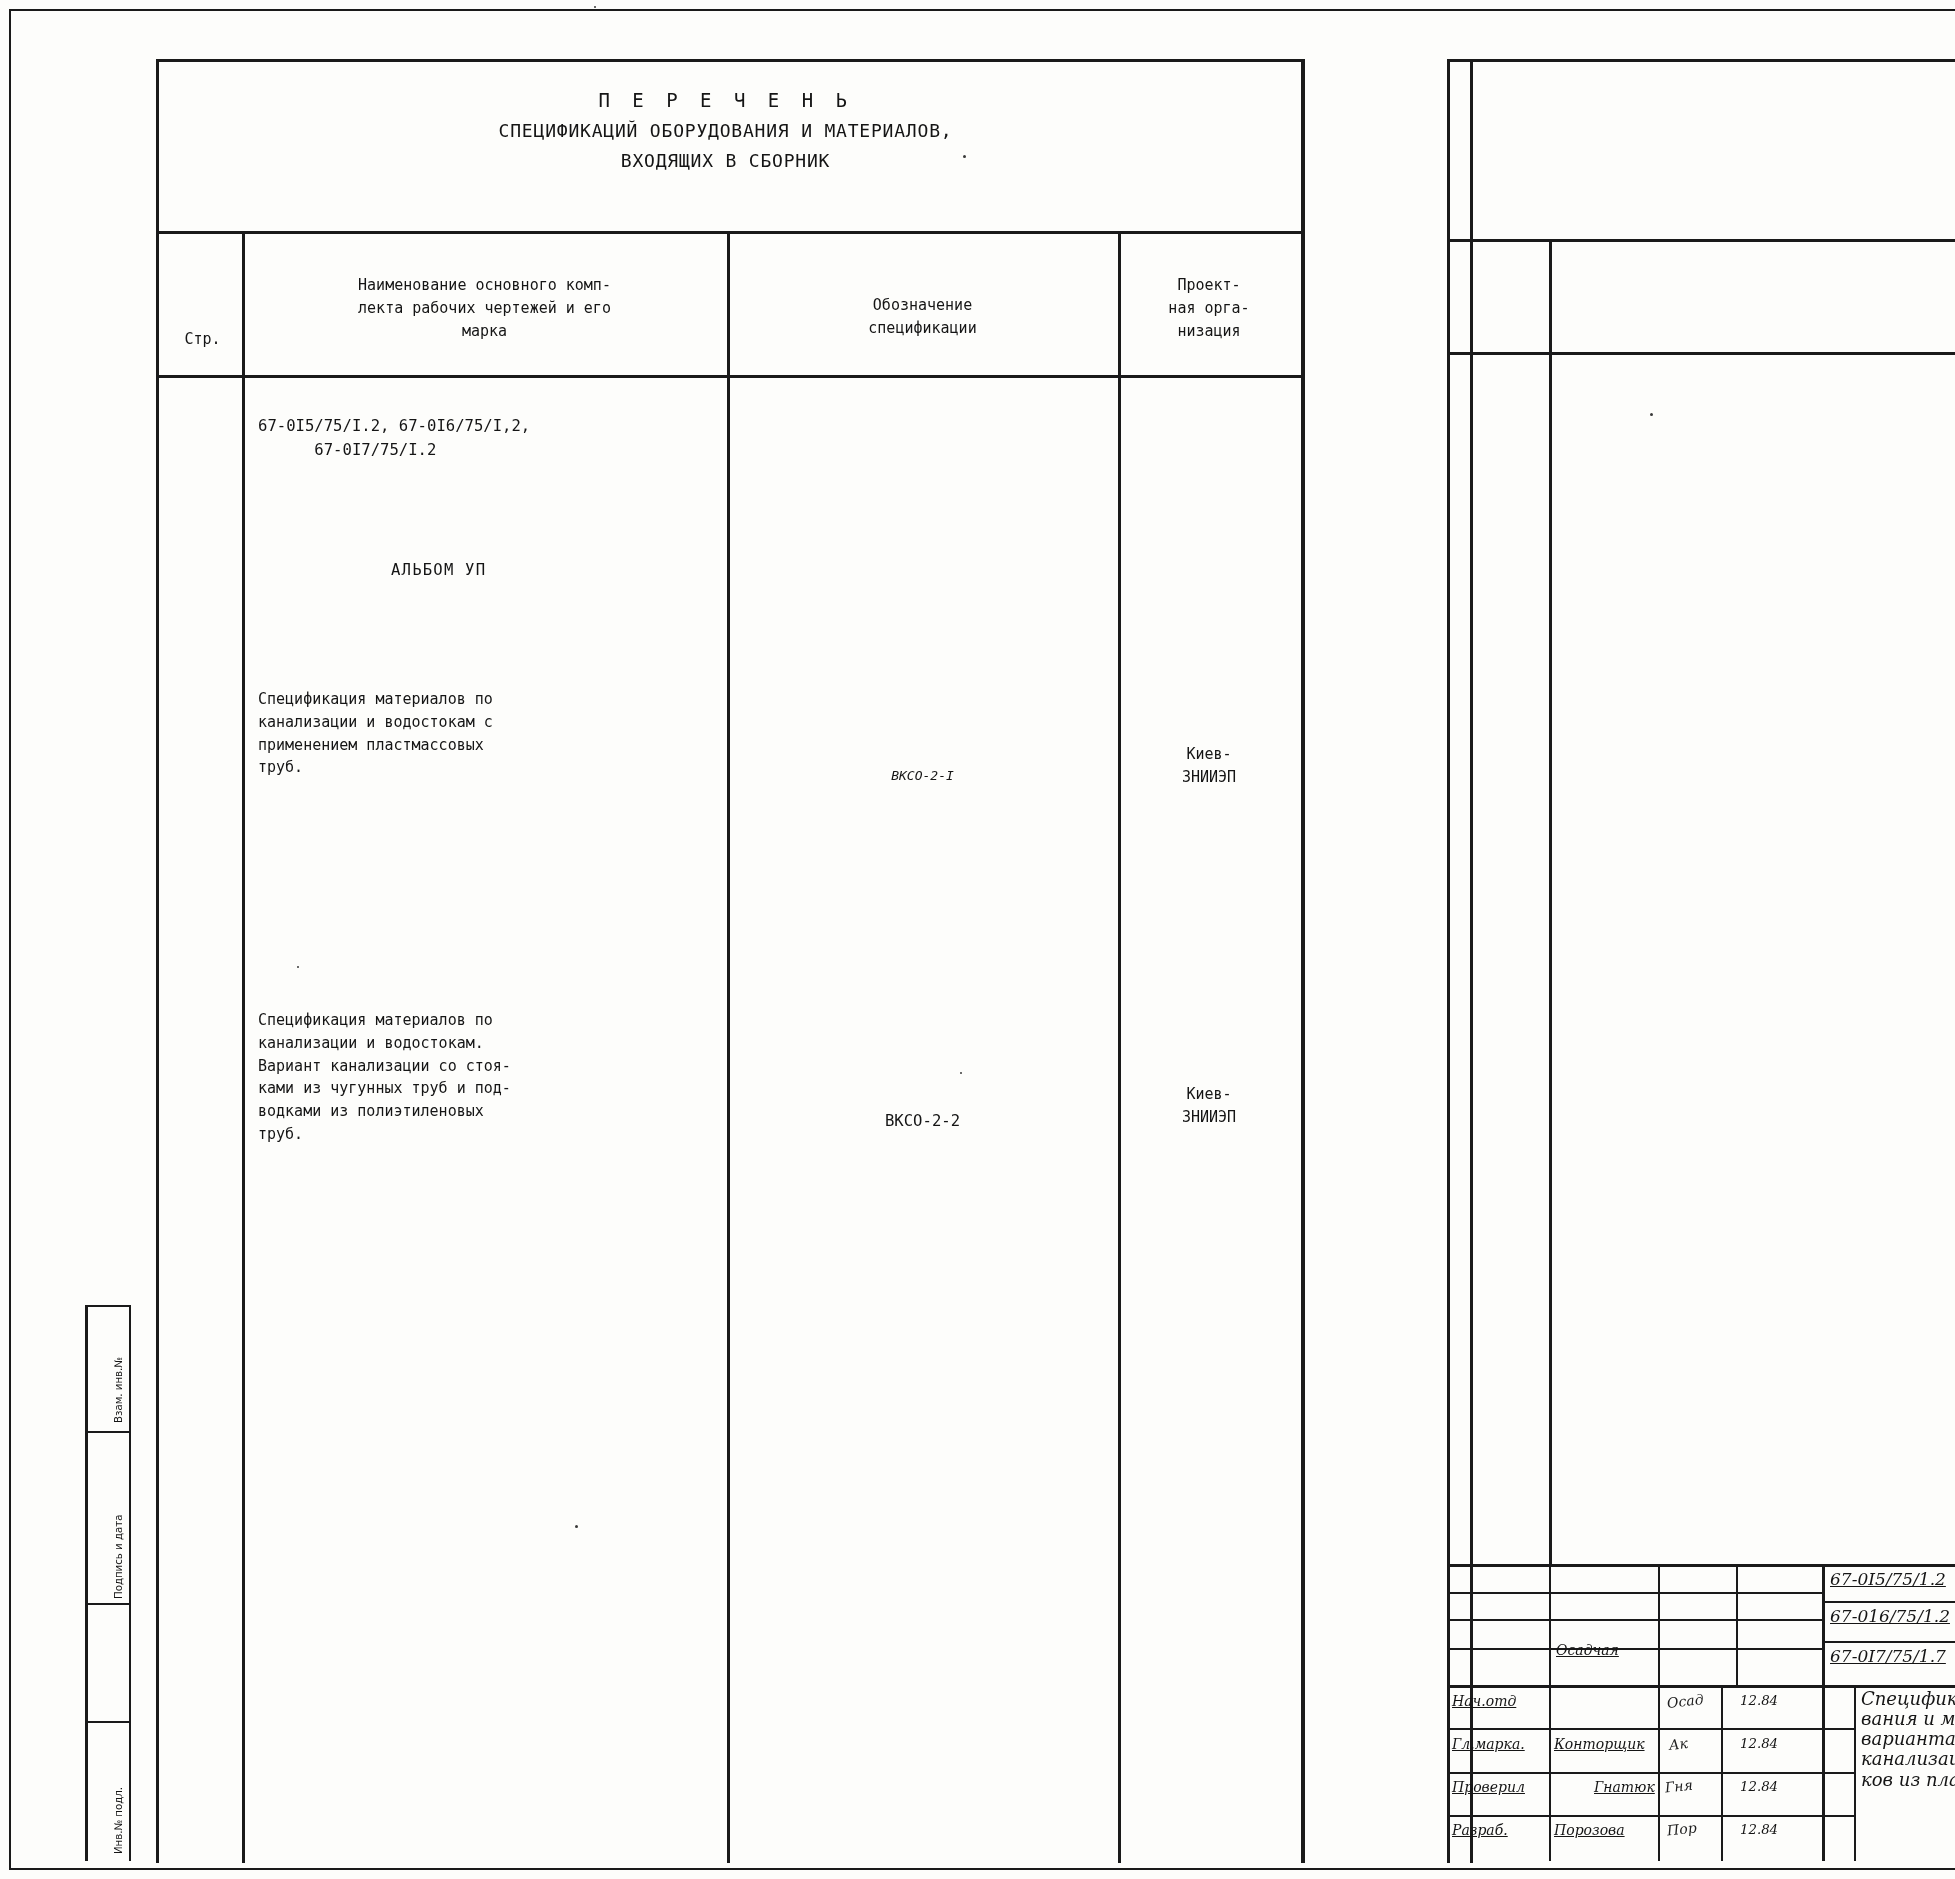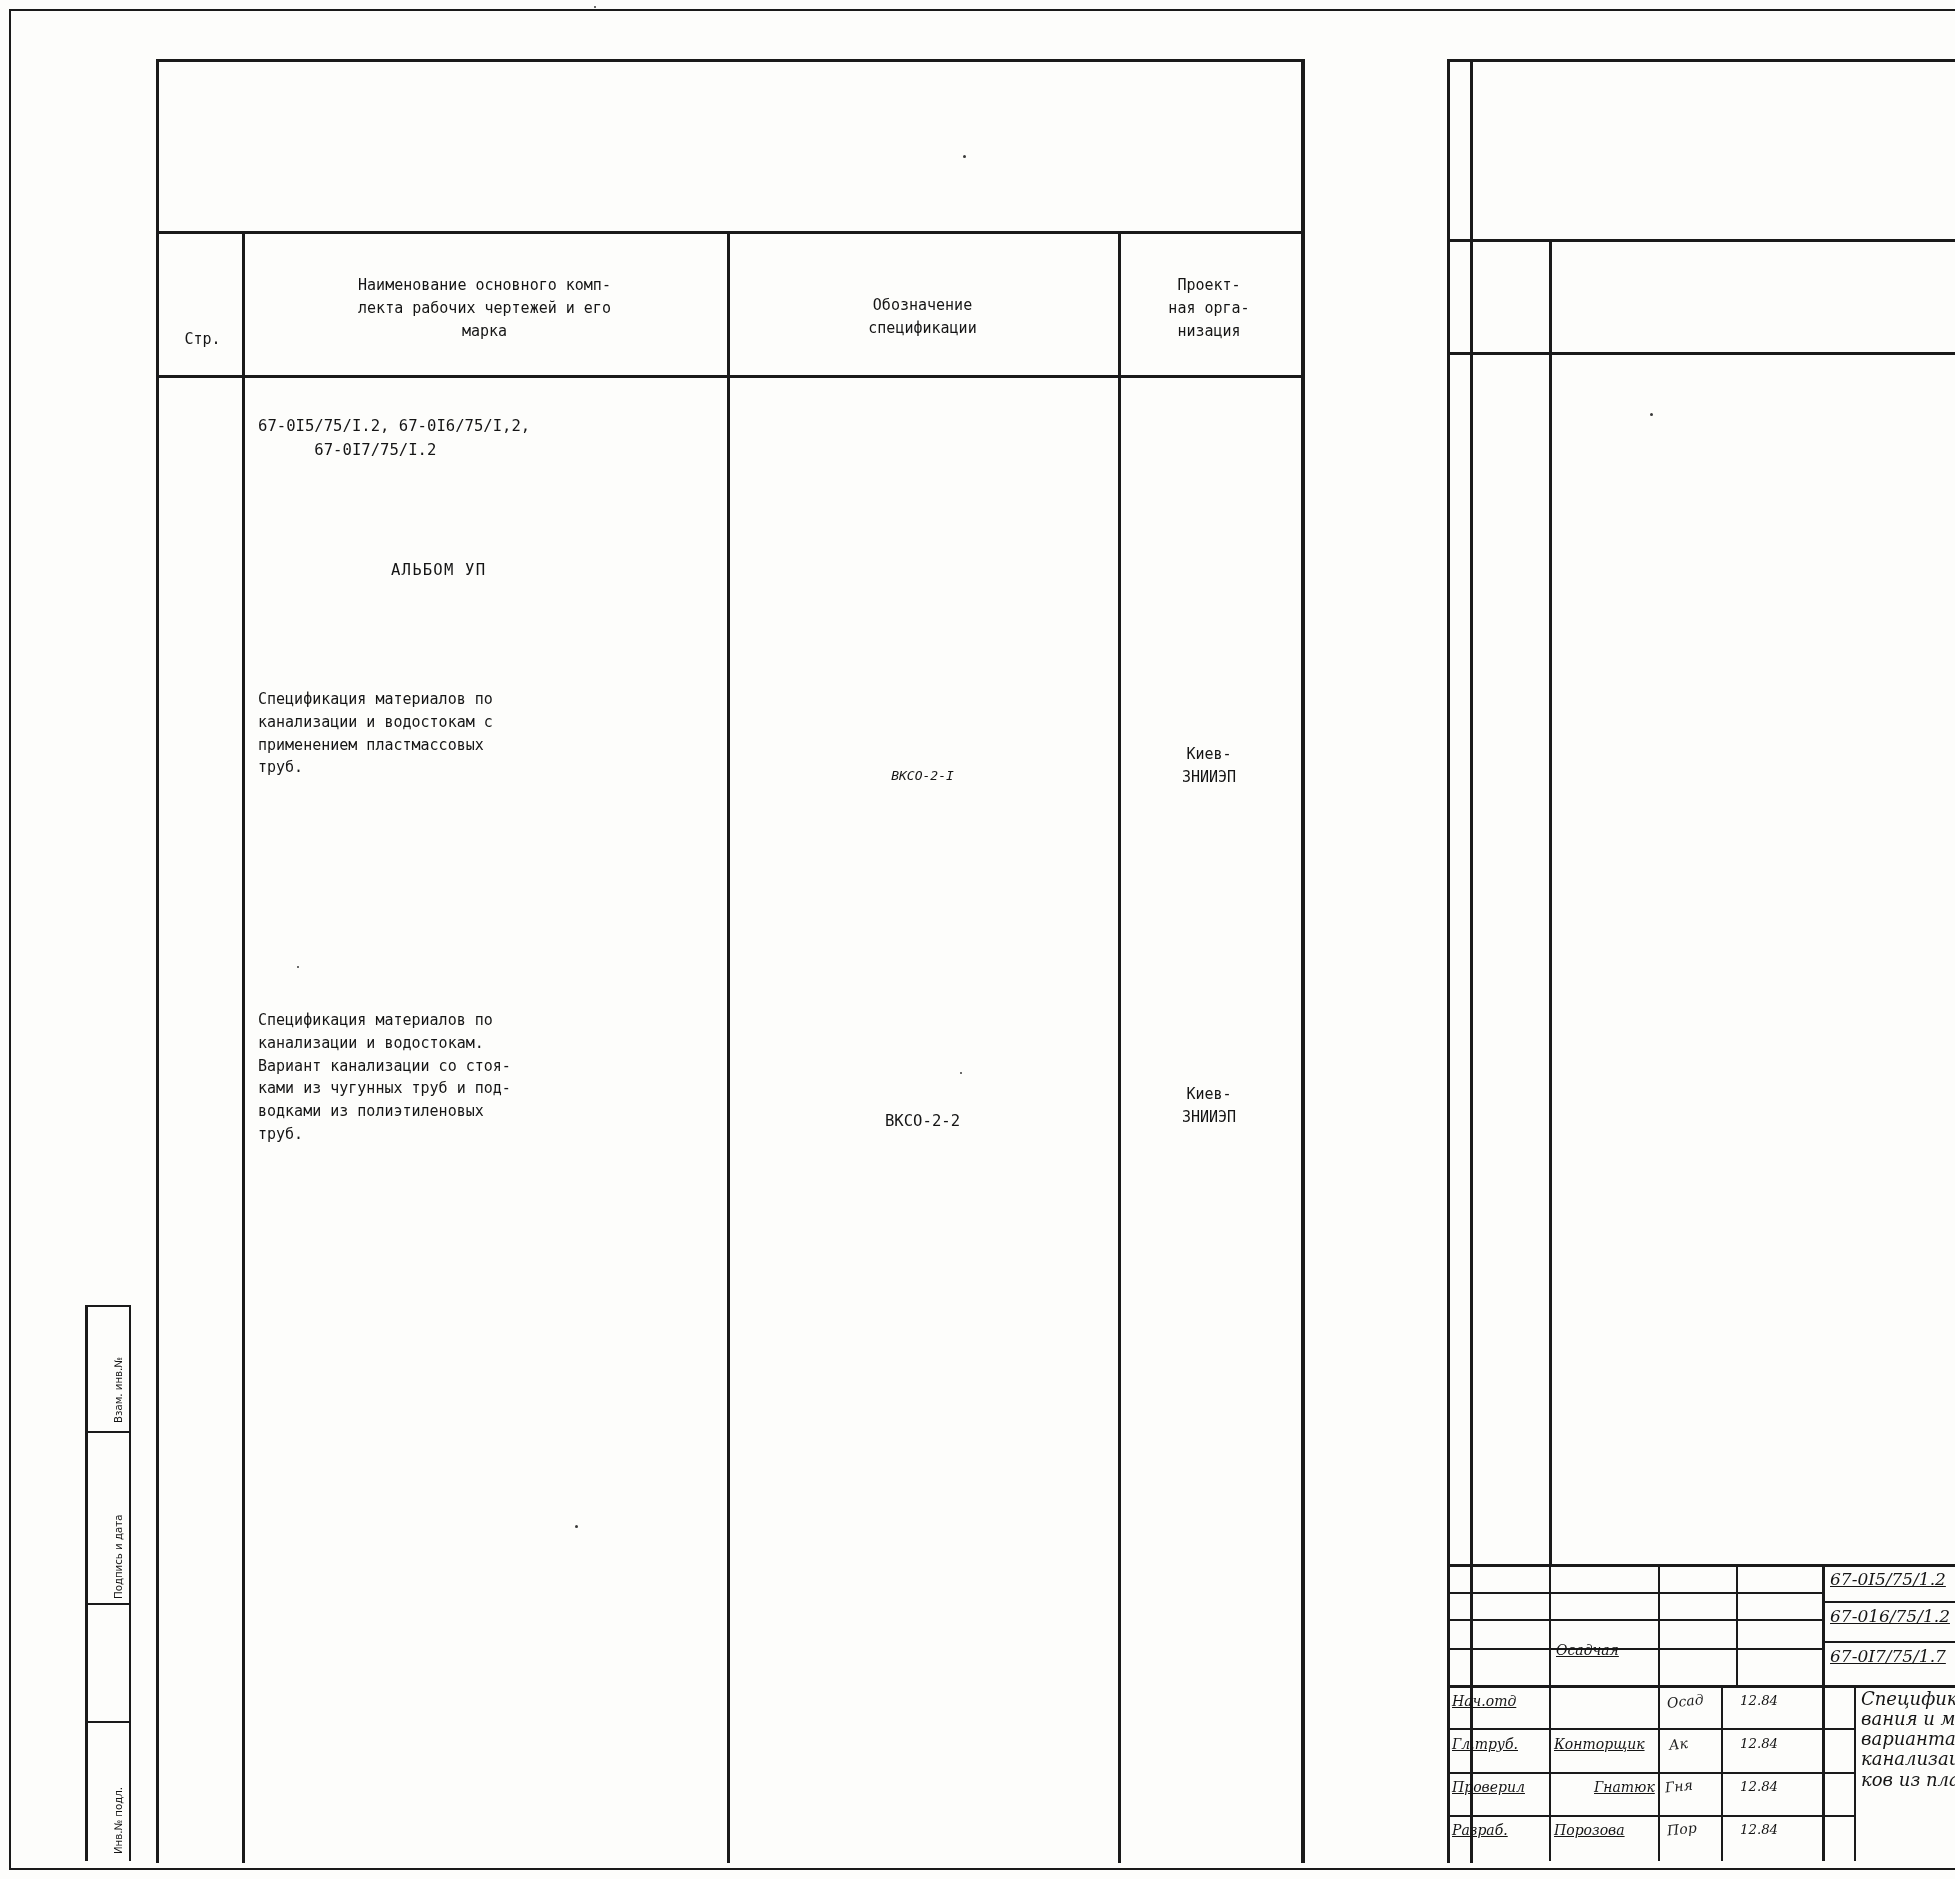--- a/index.html
+++ b/index.html
@@ -126,20 +126,23 @@
   <div class="line-v thick-v" style="left:1301px; top:59px; height:1804px;"></div>
   <div class="line-h thick-h" style="left:156px; top:59px; width:1147px;"></div>
 
   <div class="line-h thick-h" style="left:156px; top:231px; width:1147px;"></div>
   <div class="line-h thick-h" style="left:156px; top:375px; width:1147px;"></div>
 
   <div class="line-v thick-v" style="left:242px; top:231px; height:1632px;"></div>
   <div class="line-v thick-v" style="left:727px; top:231px; height:1632px;"></div>
   <div class="line-v thick-v" style="left:1118px; top:231px; height:1632px;"></div>
 
+  <div id="main-title"><span class="big">П Е Р Е Ч Е Н Ь</span>
+<span>СПЕЦИФИКАЦИЙ ОБОРУДОВАНИЯ И МАТЕРИАЛОВ,</span>
+<span>ВХОДЯЩИХ В СБОРНИК</span></div>
   <div class="dot" style="left:963px; top:155px; width:3.1px; height:3.1px;"></div>
 
   <div class="cell-text ctr" style="left:164px; top:328px; width:77px; font-size:15px;text-align:center;">Стр.</div>
   <div class="cell-text ctr" style="left:250px; top:274px; width:469px; font-size:15px;">Наименование основного комп-
 лекта рабочих чертежей и его
 марка</div>
   <div class="cell-text ctr" style="left:735px; top:294px; width:375px; font-size:15px;">Обозначение
 спецификации</div>
   <div class="cell-text ctr" style="left:1123px; top:274px; width:172px; font-size:15px;">Проект-
 ная орга-
@@ -211,21 +214,21 @@
 вания и материалов для
 варианта внутренней
 канализации и водосто-
 ков из пластмассовых труб</div>
 
   <div class="tb-text u" style="left:1452px; top:1693px; font-size:14px;">Нач.отд</div>
   <div class="tb-text u" style="left:1556px; top:1642px; font-size:14px;">Осадчая</div>
   <div class="sig" style="left:1667px; top:1693px; font-size:14px;">Осад</div>
   <div class="tb-text" style="left:1740px; top:1693px; font-size:13.3px;">12.84</div>
 
-  <div class="tb-text u" style="left:1452px; top:1736px; font-size:14px;">Гл.труб.</div>
+  <div class="tb-text u" style="left:1452px; top:1736px; font-size:14px;">Гл.марка.</div>
   <div class="tb-text u" style="left:1554px; top:1736px; font-size:14px;">Конторщик</div>
   <div class="sig" style="left:1669px; top:1736px; font-size:14px;">Ак</div>
   <div class="tb-text" style="left:1740px; top:1736px; font-size:13.3px;">12.84</div>
 
   <div class="tb-text u" style="left:1452px; top:1779px; font-size:14px;">Проверил</div>
   <div class="tb-text u" style="left:1558px; top:1779px; font-size:14px;margin-left:36px;">Гнатюк</div>
   <div class="sig" style="left:1665px; top:1778px; font-size:14px;">Гня</div>
   <div class="tb-text" style="left:1740px; top:1779px; font-size:13.3px;">12.84</div>
 
   <div class="tb-text u" style="left:1452px; top:1822px; font-size:14px;">Разраб.</div>

